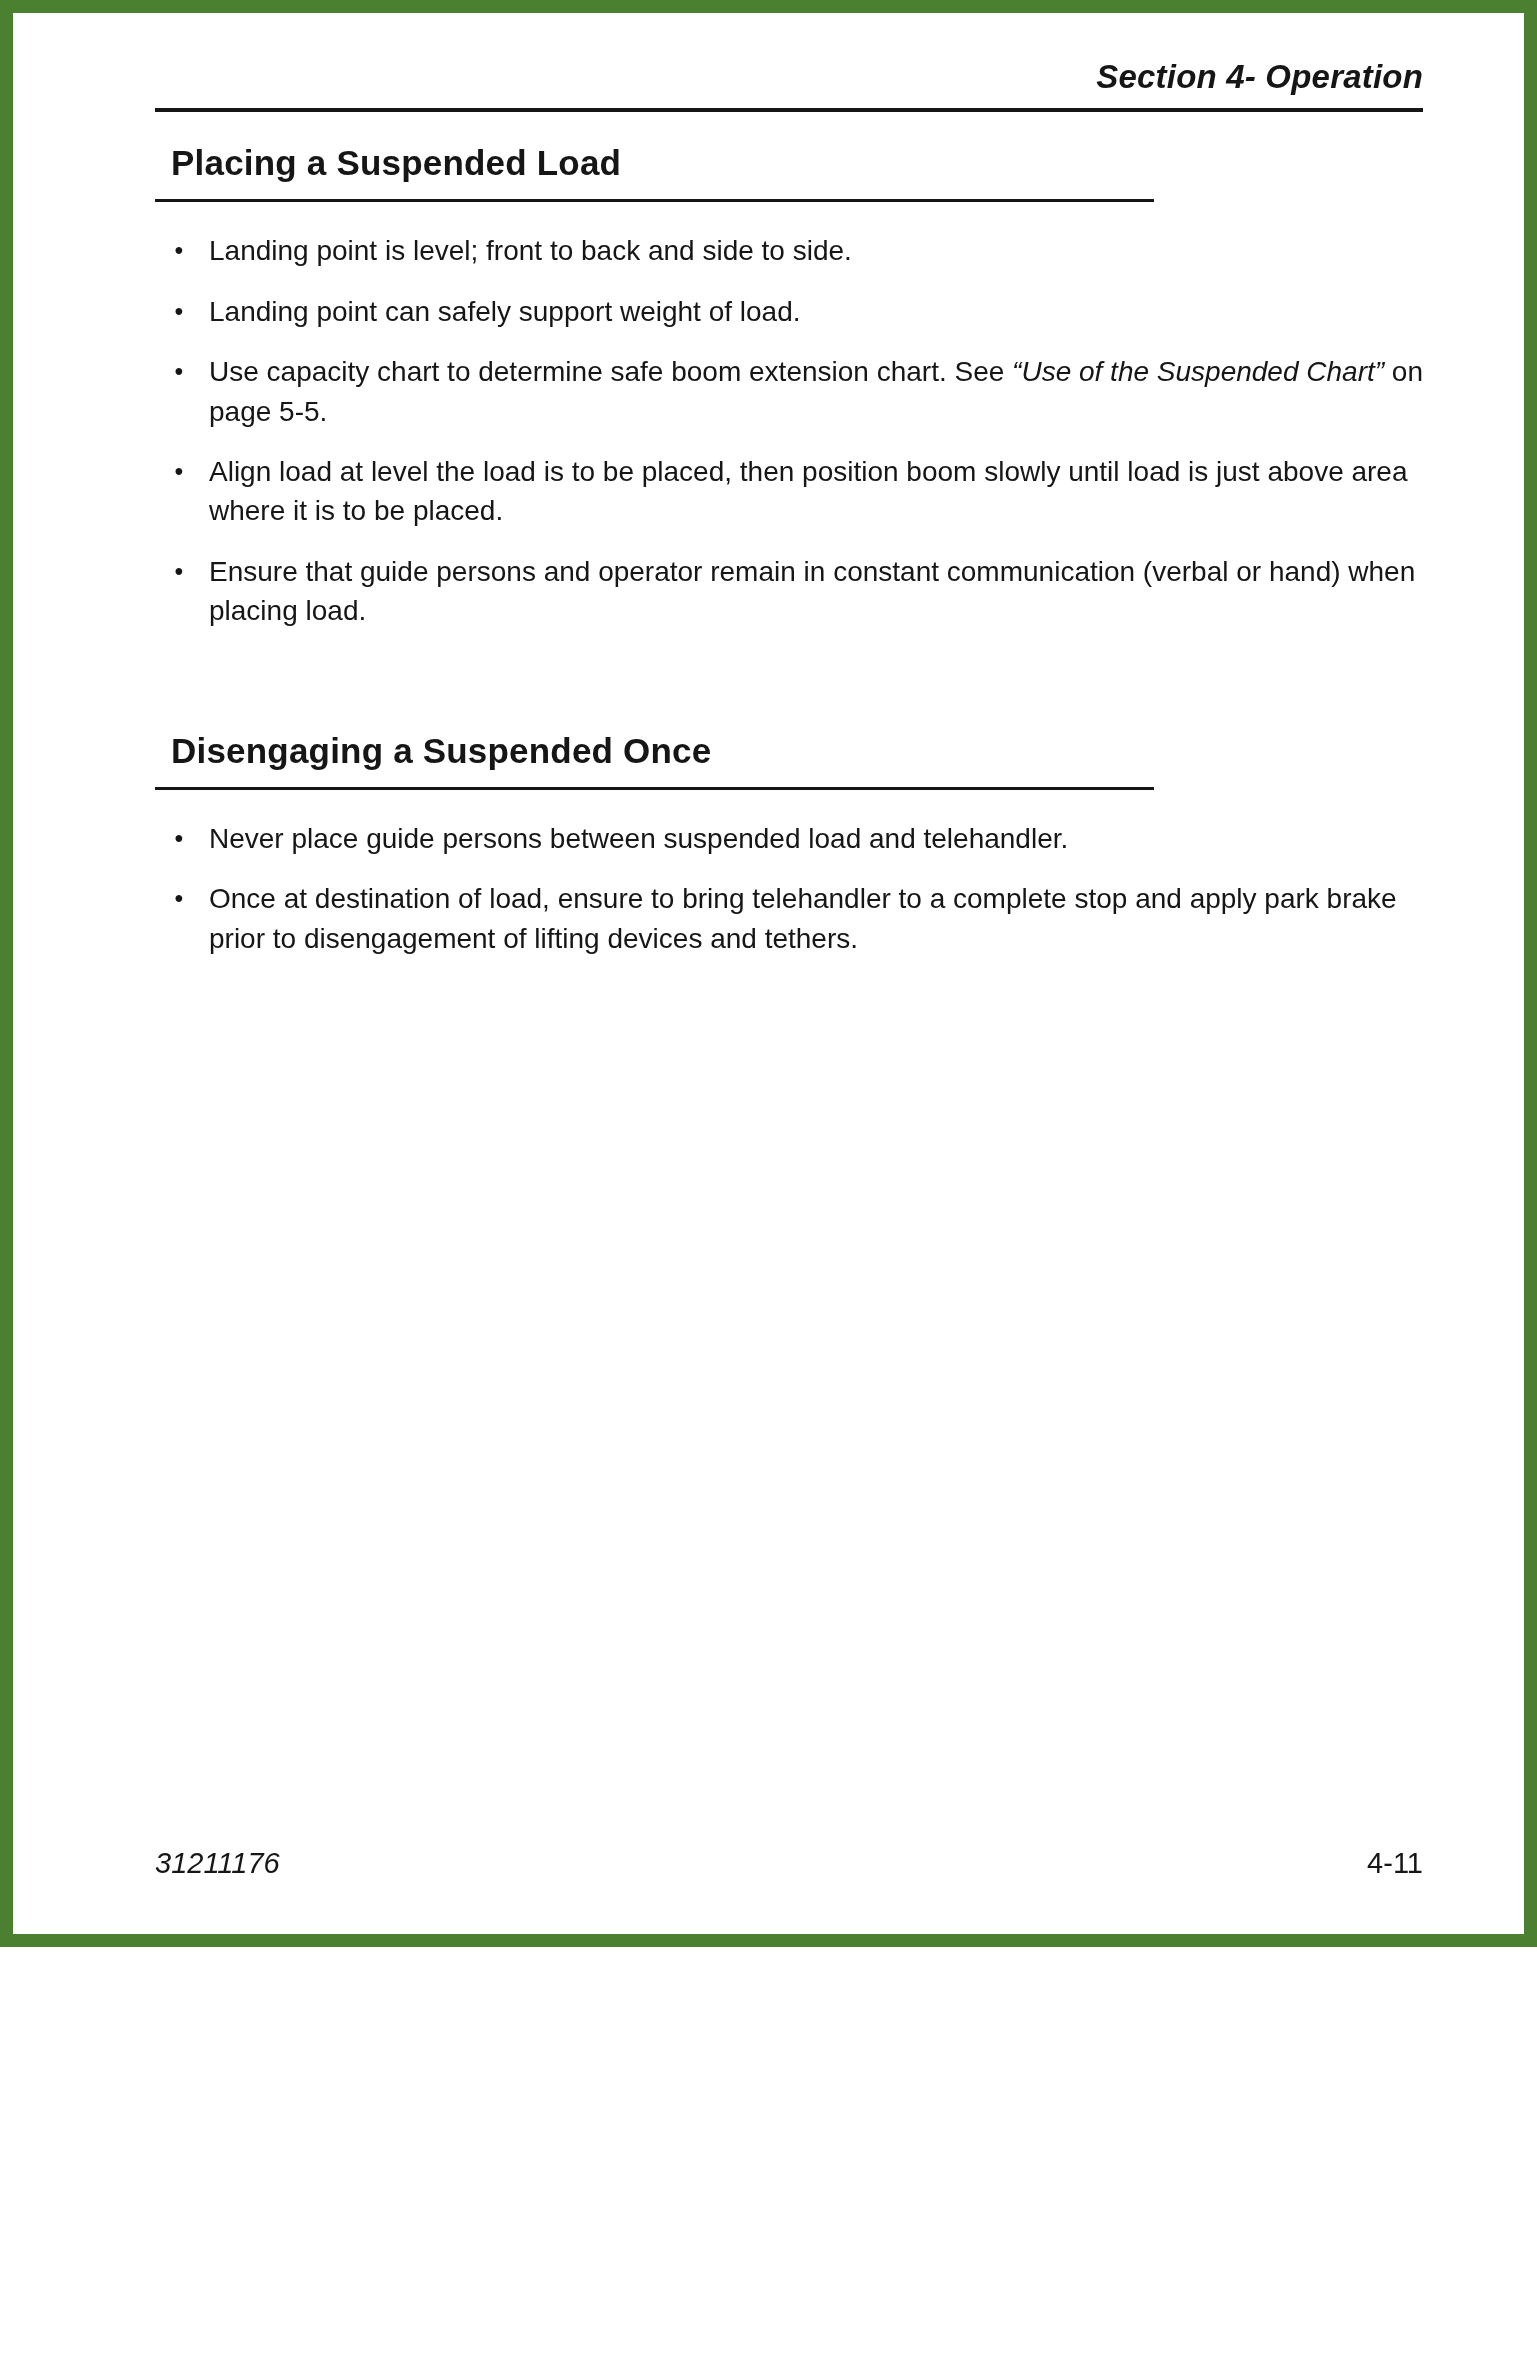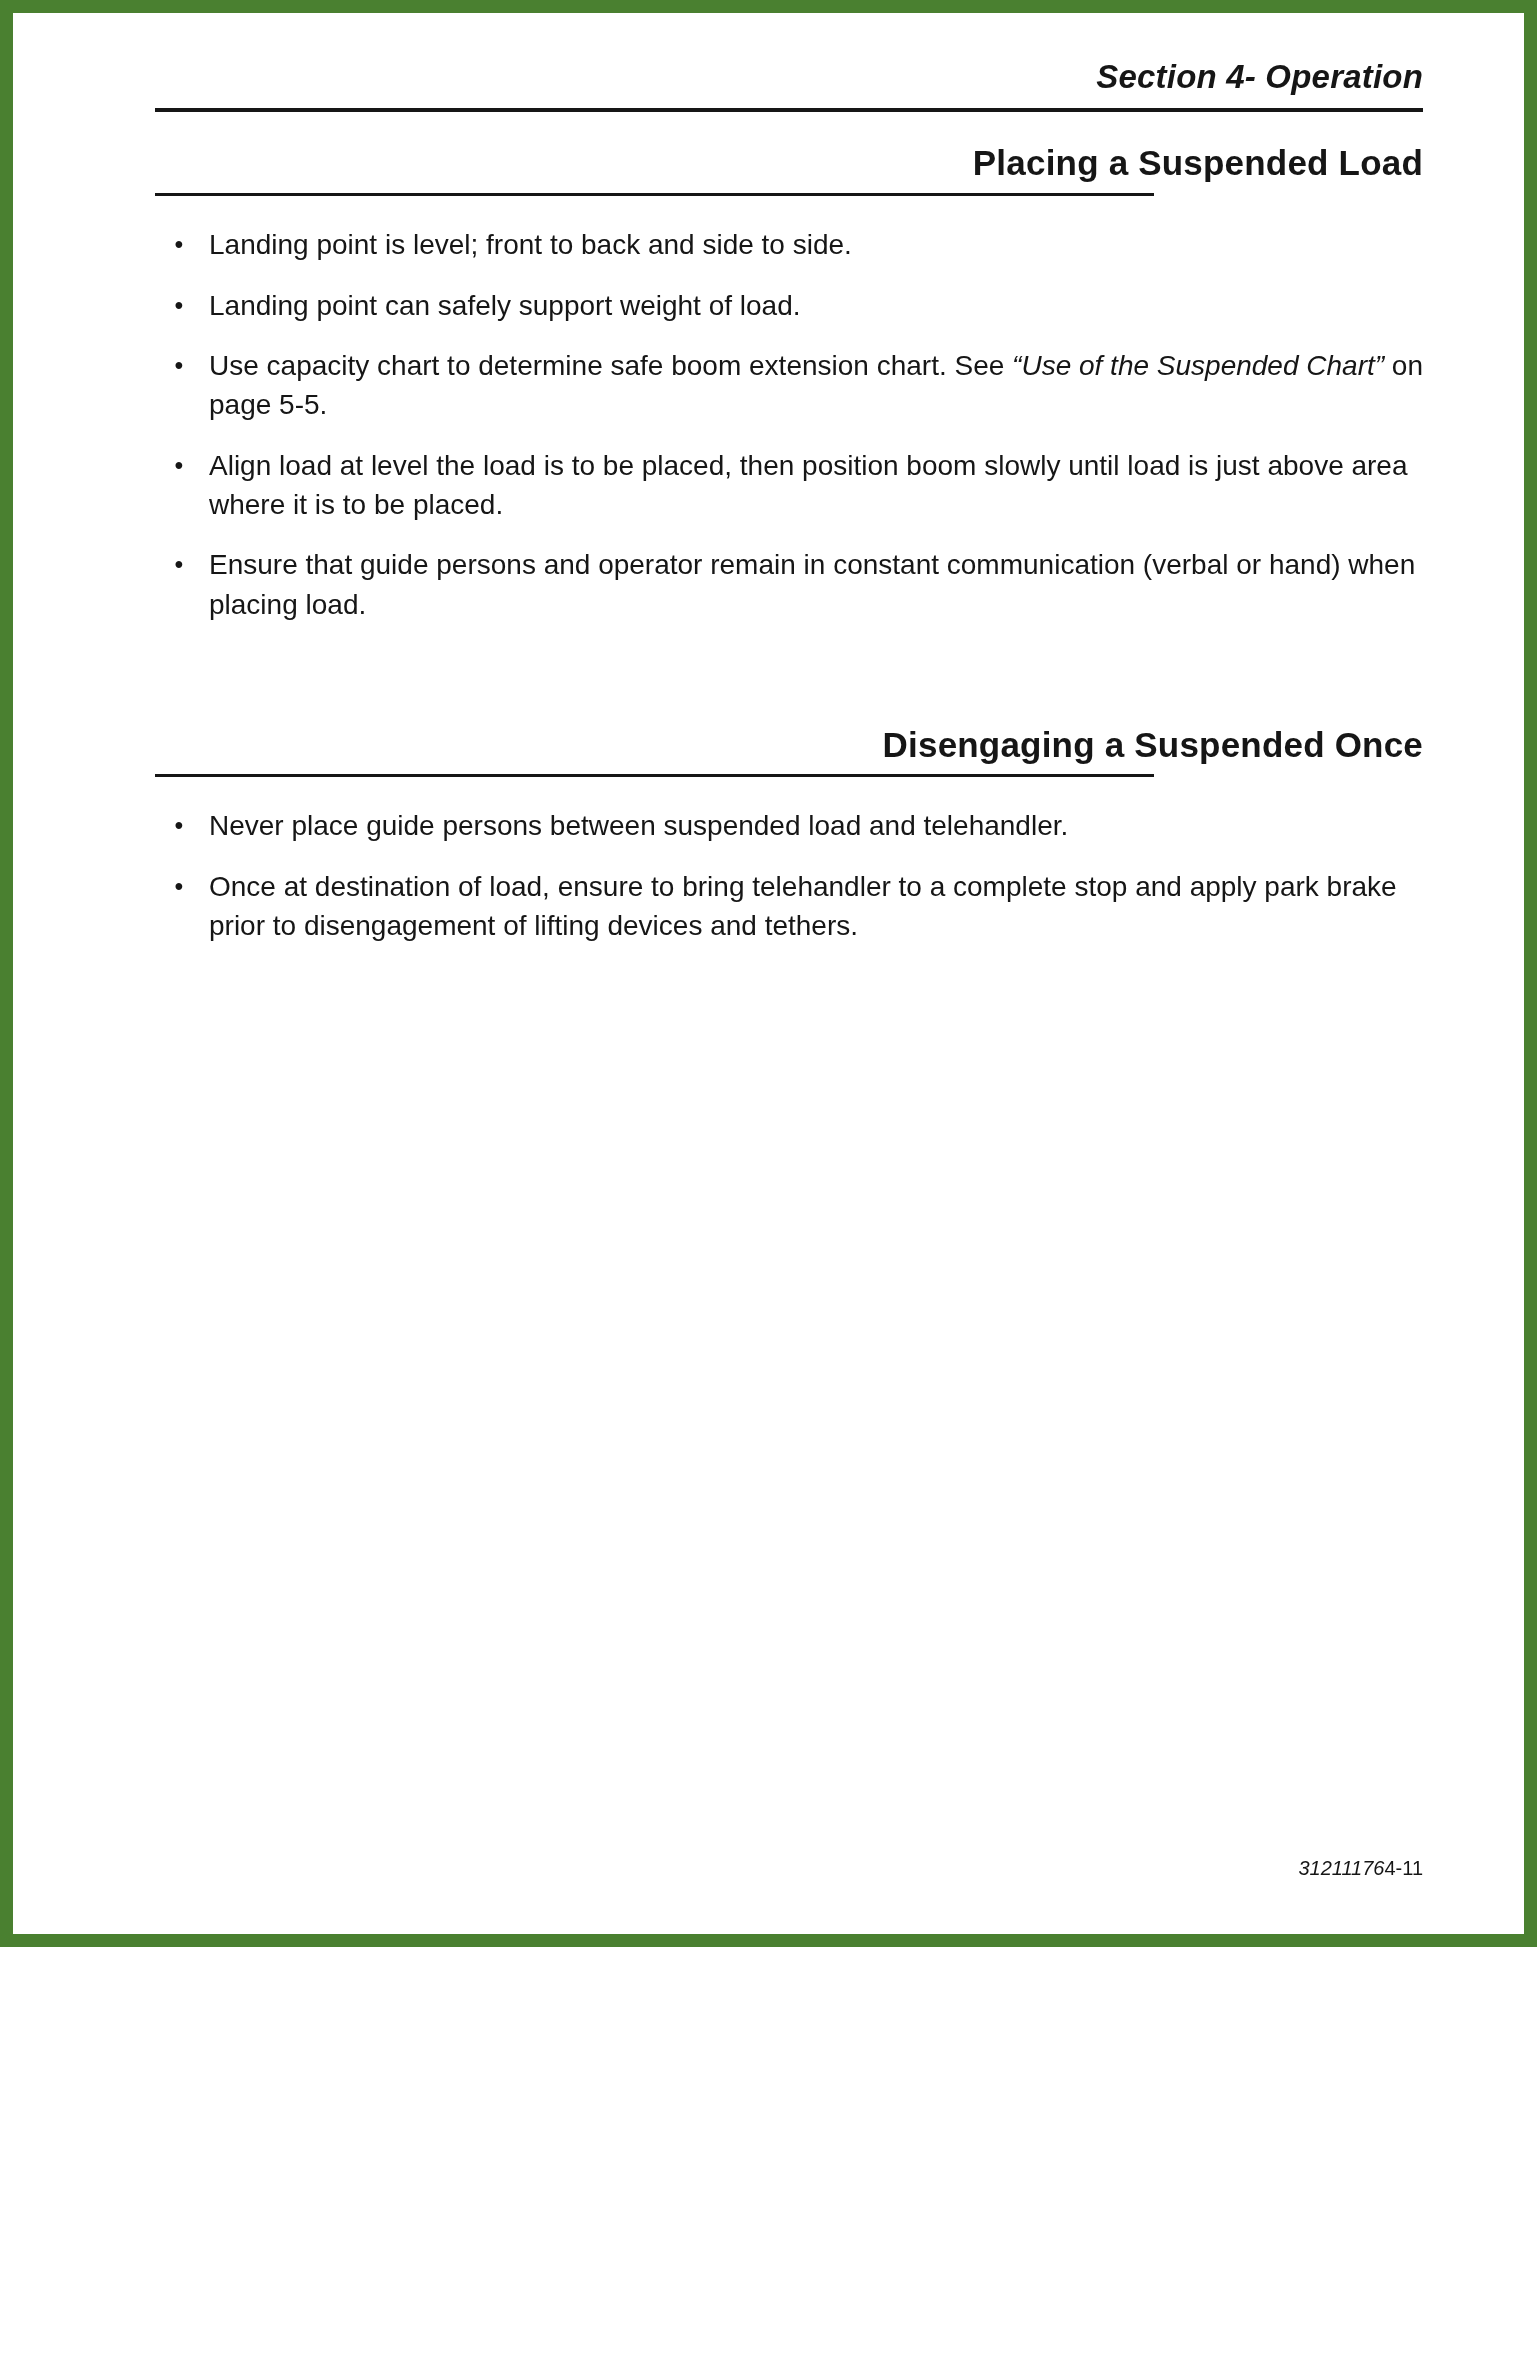--- a/index.html
+++ b/index.html
@@ -33,25 +33,24 @@
     padding-bottom: 11.6px;
   }
   .running-header .rh-rule {
     height: 4.9px;
     background: #161616;
   }
   
   .section { margin-top: 31px; }
   .section + .section { margin-top: 101px; }
   h1.sec-title {
-    margin: 0;
+    margin: 16px;
     font-size: 35px;
     font-weight: 700;
     letter-spacing: 0.2px;
-    text-align: right;
   }
   .h-rule {
     width: 999px;
     height: 2.9px;
     background: #161616;
     margin-top: 9.7px;
   }
   
   p.intro {
     margin: 45px 0 0 0;
@@ -80,23 +79,23 @@
     color: #161616;
   }
   .i { font-style: italic; }
   
   .footer {
     position: absolute;
     left: 142px;
     right: 101px;
     bottom: 54px;
     display: flex;
-    justify-content: flex-end;
+    justify-content: space-between;
     align-items: baseline;
-    font-size: 20px;
+    font-size: 29px;
     margin-top: 42px;
   }
   .footer .doc-num { font-style: italic; }
 </style>
 </head>
 <body>
 
 <div class="page">
   <div class="content">
 

